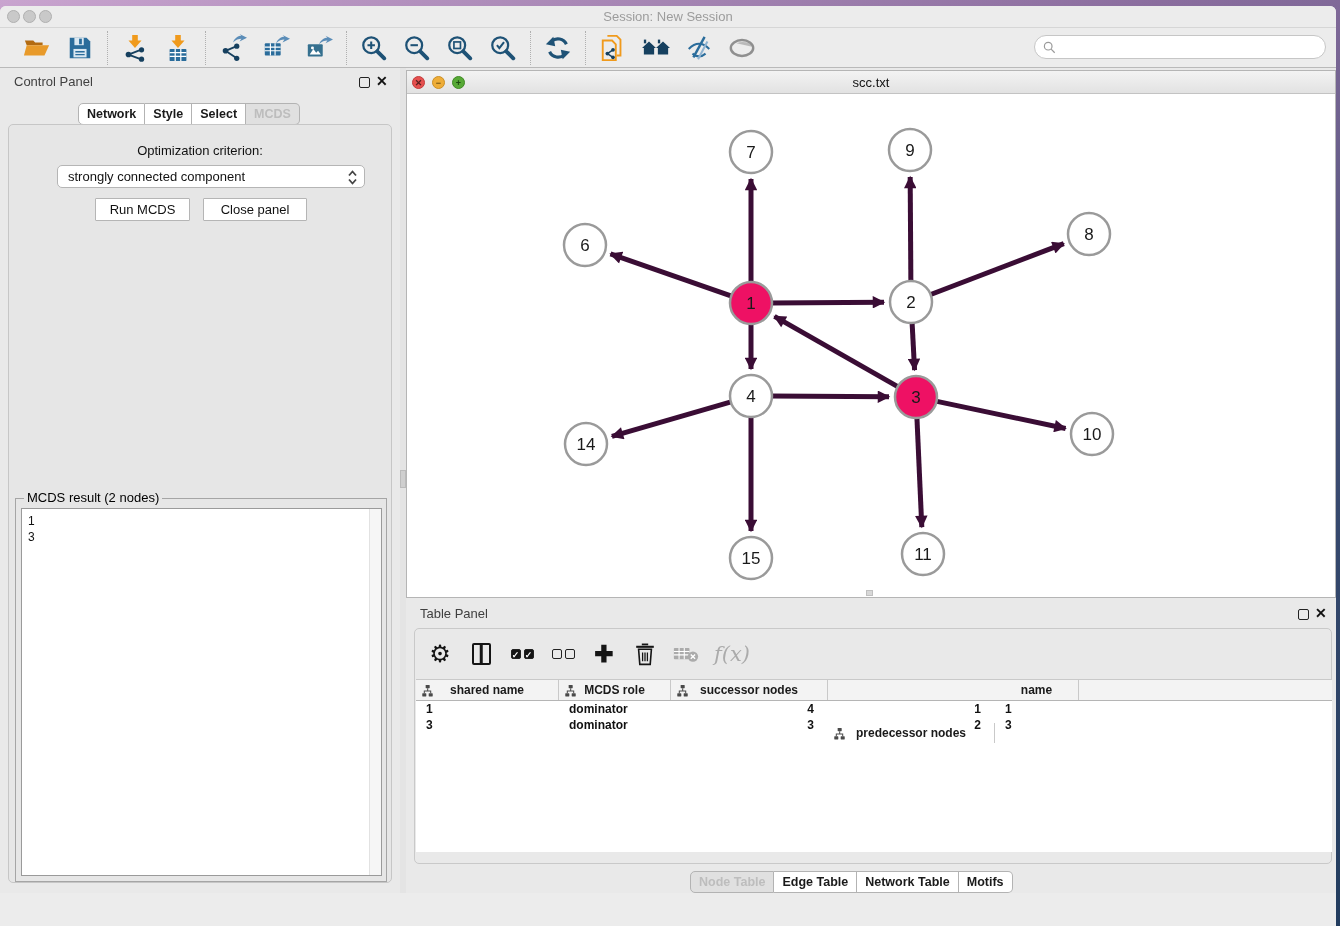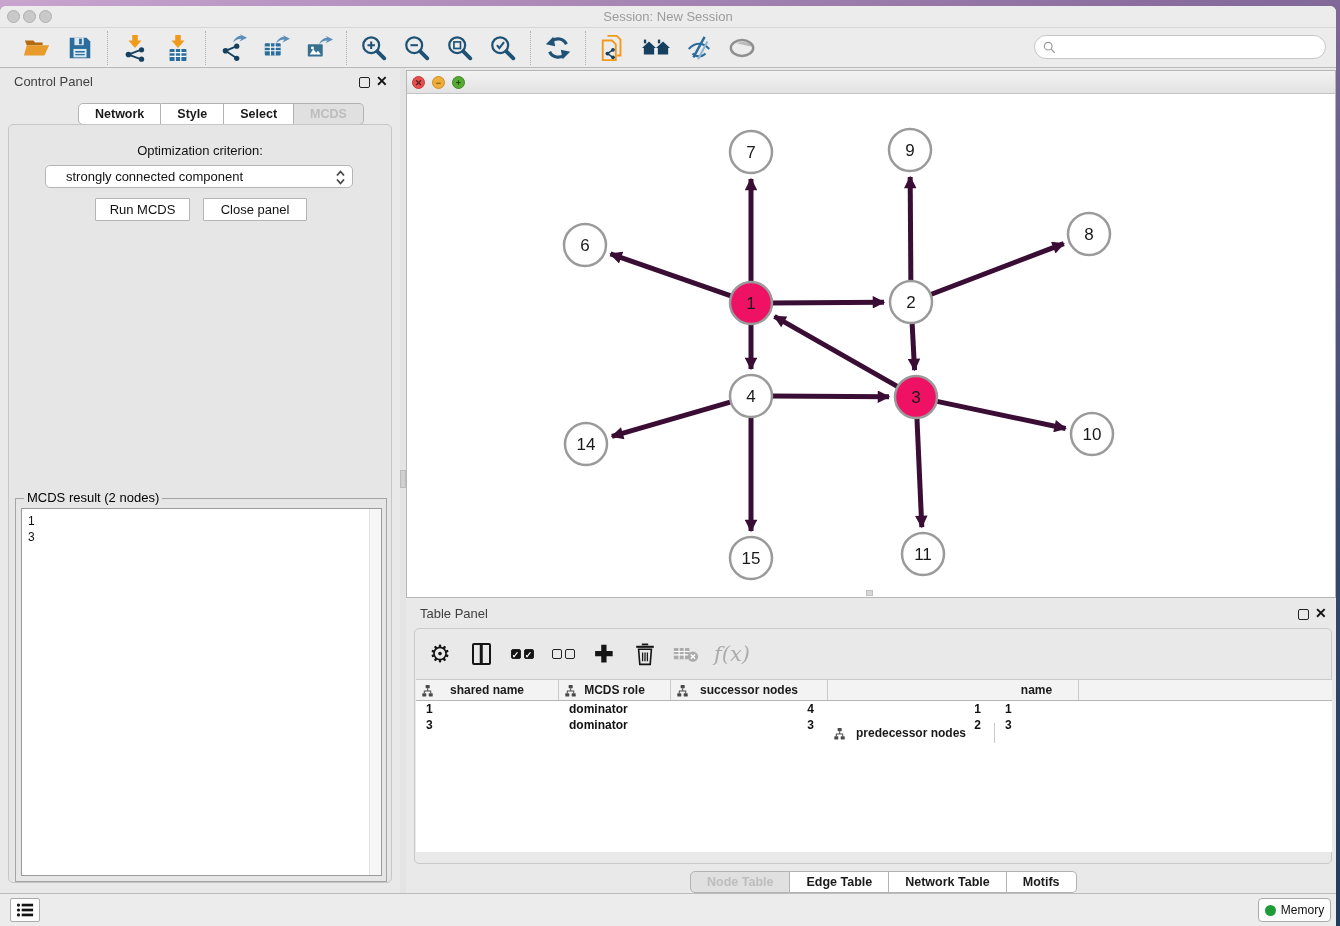--- a/index.html
+++ b/index.html
@@ -31,31 +31,31 @@
   .search-wrap svg { width:13px; height:13px; margin-right:5px; flex:none; }
   .search-wrap input { border:none; outline:none; flex:1; font-size:12px; background:transparent; font-family:inherit; }
   
   .content { position:absolute; left:0; top:62px; width:1336px; height:825px; background:#e9e9e9; }
   
   .cp-header { position:absolute; left:0; top:66px; width:400px; height:24px; }
   .panel-title { position:absolute; left:14px; top:2px; font-size:13px; color:#404040; }
   .float-ico { position:absolute; top:5px; width:11px; height:11px; border:1.5px solid #222; border-radius:2px; }
   .close-ico { position:absolute; top:1px; font-size:14px; font-weight:bold; color:#111; line-height:16px; }
   .seg-row { position:absolute; display:flex; }
-  .seg { height:22px; line-height:20px; padding:0 16px; background:#fff; border:1px solid #b3b3b3;
+  .seg { height:22px; line-height:20px; padding:0 8px; background:#fff; border:1px solid #b3b3b3;
     border-left:none; font-size:12.5px; font-weight:bold; color:#1a1a1a; text-align:center; }
   .seg:first-child { border-left:1px solid #b3b3b3; border-radius:5px 0 0 5px; }
   .seg:last-child { border-radius:0 5px 5px 0; }
   .seg.sel { background:#e0e0e0; color:#bdbdbd; }
   .cp-body { position:absolute; left:8px; top:118px; width:384px; height:759px;
     background:#e6e6e6; border:1px solid #c6c6c6; border-radius:5px; }
   .opt-label { position:absolute; left:0; width:100%; top:18px; text-align:center; font-size:13px; color:#111; }
-  .select-box { position:absolute; left:36px; top:40px; width:308px; height:23px; background:#fff;
+  .select-box { position:absolute; left:48px; top:40px; width:308px; height:23px; background:#fff;
     border:1px solid #b5b5b5; border-radius:5px; font-size:13px; color:#111;
-    display:flex; align-items:center; padding-left:20px; }
+    display:flex; align-items:center; padding-left:10px; }
   .select-box .stepper { position:absolute; right:6px; top:3px; }
   .btn { position:absolute; height:23px; background:#fff; border:1px solid #b5b5b5; border-radius:1px;
     font-size:13px; color:#111; text-align:center; line-height:21px; }
   .fieldset { position:absolute; left:6px; top:373px; width:372px; height:384px;
     border:1px solid #a5a5a5; background:transparent; }
   .legend-pos { position:absolute; left:8px; top:-9px; background:#e6e6e6; padding:0 3px; font-size:13px; }
   .result-box { position:absolute; left:5px; top:9px; width:361px; height:368px; background:#fff;
     border:1px solid #9a9a9a; font-size:12px; color:#111; padding:4px 0 0 6px; line-height:16px; }
   .result-scroll { position:absolute; right:0; top:0; width:12px; height:100%; background:#f6f6f6; border-left:1px solid #e2e2e2; }
   
@@ -326,20 +326,21 @@
 
   <div class="v-split">
       <div class="handle"></div>
     </div>
 
   <div class="net-win">
     <div class="net-titlebar">
       <span class="mac-dot" style="left:5px;  background:#e5504f; border:1px solid #c43a3a;">✕</span>
       <span class="mac-dot" style="left:25px; background:#eead38; border:1px solid #cc8f23; color:#6e5212;">−</span>
       <span class="mac-dot" style="left:45px; background:#57a936; border:1px solid #3f8a24; color:#1e4a10;">+</span>
+      <span class="net-title">scc.txt</span>
     </div>
     <div class="net-canvas">
       <svg id="graph-svg" width="928" height="503" viewBox="0 0 928 503">
           <defs>
             <marker id="arrowhead" viewBox="0 0 10 10" refX="9" refY="5" markerWidth="2.7" markerHeight="2.5" orient="auto" markerUnits="strokeWidth">
               <path d="M0 0L10 5L0 10z" fill="#3a0d35"></path>
             </marker>
           </defs>
           <line x1="344" y1="190" x2="344" y2="85" stroke="#3a0d35" stroke-width="5" marker-end="url(#arrowhead)"></line>
           <line x1="326.0633246997125" y1="202.73296887098388" x2="203.48895963725064" y2="159.90578107807553" stroke="#3a0d35" stroke-width="5" marker-end="url(#arrowhead)"></line>
@@ -525,32 +526,14 @@
     </div>
   </div>
 
   <div id="tp-tabs" class="seg-row tp-tabs-pos">
       <span class="seg sel">Node Table</span>
       <span class="seg">Edge Table</span>
       <span class="seg">Network Table</span>
       <span class="seg">Motifs</span>
     </div>
 
-  <div class="statusbar">
-    <div class="list-btn">
-      <svg width="19" height="16" viewBox="0 0 20 16">
-        <g fill="#141414">
-          <circle cx="2.6" cy="2.8" r="1.7"></circle>
-            <rect x="6" y="1.4" width="12" height="2.8"></rect>
-          <circle cx="2.6" cy="8" r="1.7"></circle>
-            <rect x="6" y="6.6" width="12" height="2.8"></rect>
-          <circle cx="2.6" cy="13.2" r="1.7"></circle>
-            <rect x="6" y="11.8" width="12" height="2.8"></rect>
-        </g>
-      </svg>
-    </div>
-    <div class="memory-btn">
-      <span class="memory-dot" id="memory-dot" style="background: rgb(31, 156, 58);"></span>
-      <span>Memory</span>
-    </div>
-  </div>
 
 </div>
 
 </body></html>

